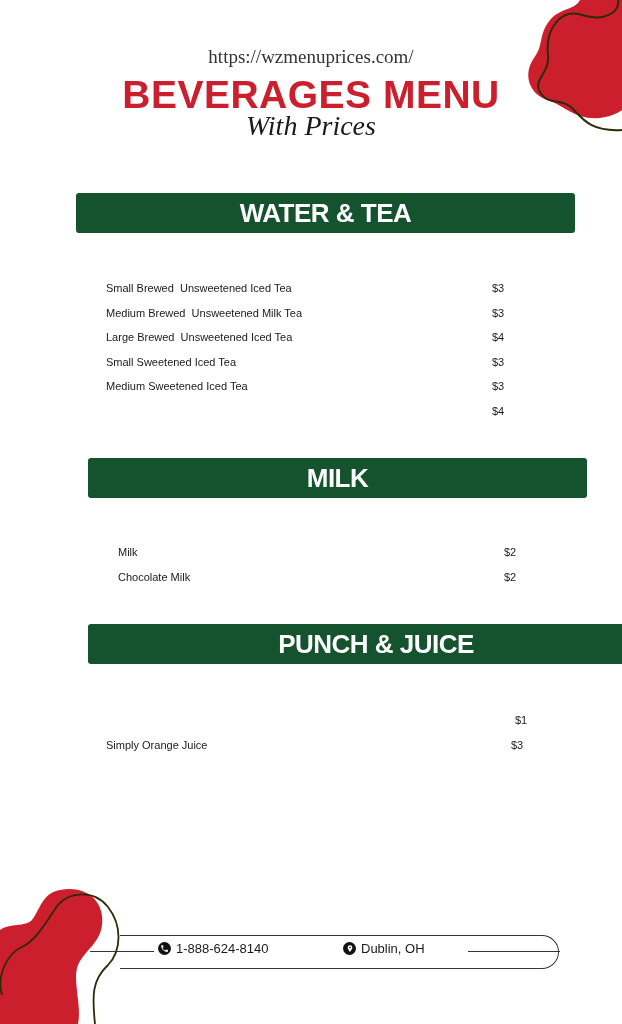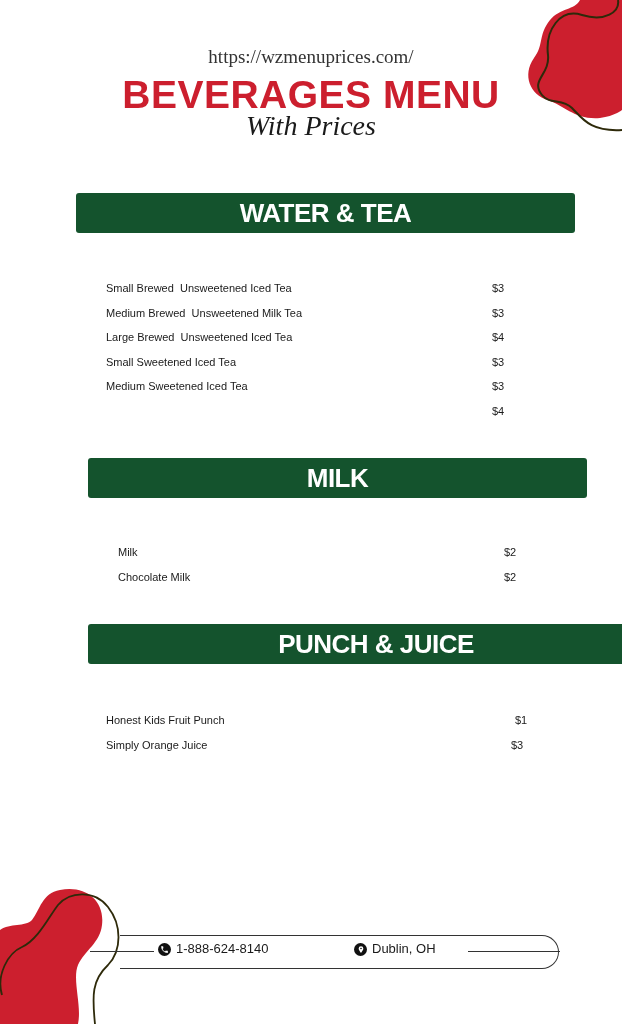--- a/index.html
+++ b/index.html
@@ -16,21 +16,21 @@
               color:#1a1a1a; }
   .banner { position:absolute; height:40px; background:#14532d; border-radius:3px;
             color:#fff; font-weight:bold; font-size:26px; text-align:center; line-height:40px;
             letter-spacing:-0.5px; }
   .items { position:absolute; font-size:11px; }
   .row { position:relative; height:24.5px; line-height:24.5px; white-space:pre; }
   .row .price { position:absolute; top:0; }
   .footer-pill { position:absolute; left:120px; top:935px; width:438px; height:32px;
                  border:1.3px solid #333; border-left:none; border-radius:0 18px 18px 0; }
   .footer-line { position:absolute; height:1.3px; background:#333; }
-  .contact { position:absolute; top:941px; font-size:13px; color:#1a1a1a; display:flex; align-items:flex-end; gap:5px; }
+  .contact { position:absolute; top:941px; font-size:13px; color:#1a1a1a; display:flex; align-items:center; gap:5px; }
   .ic { width:13px; height:13px; border-radius:50%; background:#111; display:inline-flex;
         align-items:center; justify-content:center; }
 </style>
 </head>
 <body>
 
 <svg class="deco" style="left:520px;top:0;" width="102" height="140" viewBox="0 0 102 140">
   <path d="M60 0 C 55 10, 40 8, 30 20 C 18 35, 24 45, 14 58 C 2 75, 10 95, 28 100 C 45 106, 55 120, 80 118 C 95 116, 102 110, 102 110 L102 0 Z" fill="#cc1f2e"></path>
   <path d="M98 0 C 100 12, 85 22, 62 15 C 40 8, 25 30, 28 55 C 30 75, 10 80, 22 95 C 30 105, 42 98, 52 108 C 62 118, 70 132, 102 130" fill="none" stroke="#2e2a0a" stroke-width="2"></path>
 </svg>
@@ -61,36 +61,36 @@
 </div>
 <div class="items" style="left:118px;top:540px;width:420px;">
   <div class="row"><span>Milk</span><span class="price" style="left:386px;">$2</span></div>
   <div class="row"><span>Chocolate Milk</span><span class="price" style="left:386px;">$2</span></div>
 </div>
 
 <div class="banner" style="left:88px;top:624px;width:576px;">
   <span>PUNCH &amp; JUICE</span>
 </div>
 <div class="items" style="left:106px;top:708px;width:440px;">
-  <div class="row"><span>Honest Kids Fruit Punch</span><span class="price" style="left:409px;">$1</span></div>
+  <div class="row"><span class="price" style="left:409px;">$1</span></div>
   <div class="row"><span>Simply Orange Juice</span><span class="price" style="left:405px;">$3</span></div>
 </div>
 
 <div class="footer-pill"></div>
 <div class="footer-line" style="left:90px;top:951px;width:64px;"></div>
 <div class="footer-line" style="left:468px;top:951px;width:92px;"></div>
 
 <div class="contact" style="left:158px;">
   <span class="ic">
     <svg width="9" height="9" viewBox="0 0 24 24">
         <path fill="#fff" d="M6.6 10.8a15.1 15.1 0 0 0 6.6 6.6l2.2-2.2c.3-.3.7-.4 1-.2 1.1.4 2.3.6 3.6.6.6 0 1 .4 1 1V20c0 .6-.4 1-1 1A17 17 0 0 1 3 4c0-.6.4-1 1-1h3.5c.6 0 1 .4 1 1 0 1.3.2 2.5.6 3.6.1.3 0 .7-.2 1z"></path>
       </svg>
   </span>
   <span>1-888-624-8140</span>
 </div>
-<div class="contact" style="left:354px;">
+<div class="contact" style="left:343px;">
   <span class="ic">
     <svg width="8" height="9" viewBox="0 0 24 24">
         <path fill="#fff" d="M12 2a7 7 0 0 0-7 7c0 5 7 13 7 13s7-8 7-13a7 7 0 0 0-7-7zm0 9.5A2.5 2.5 0 1 1 12 6.5a2.5 2.5 0 0 1 0 5z"></path>
       </svg>
   </span>
   <span>Dublin, OH</span>
 </div>
 
 </body></html>

